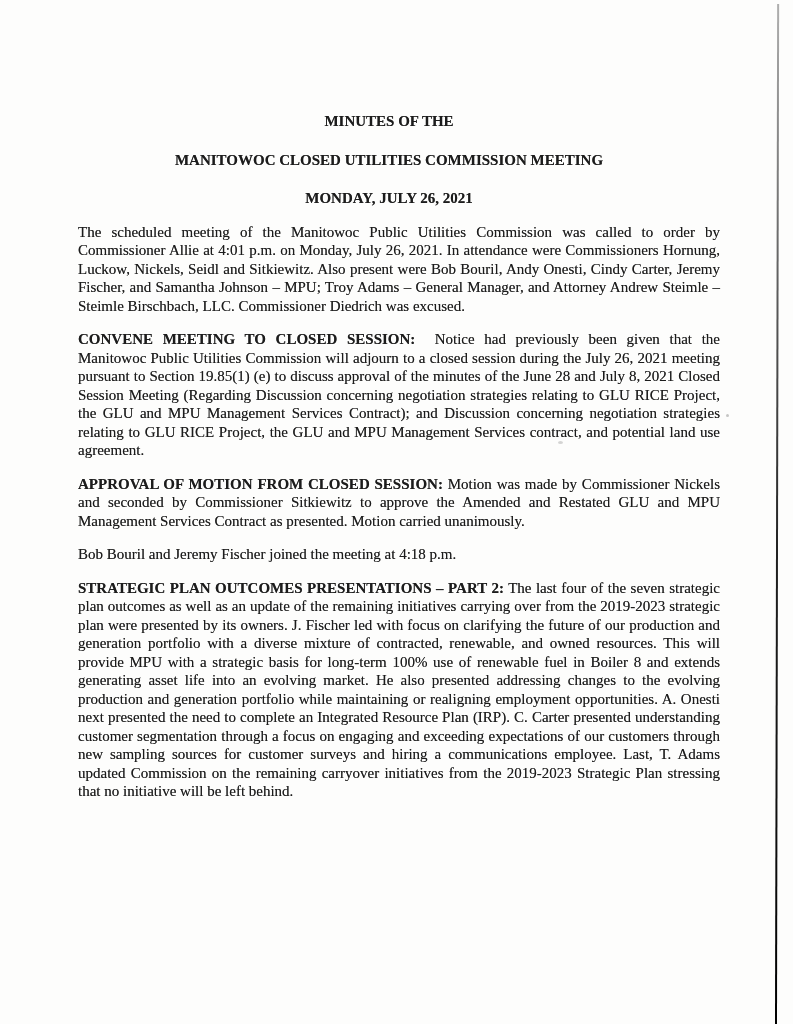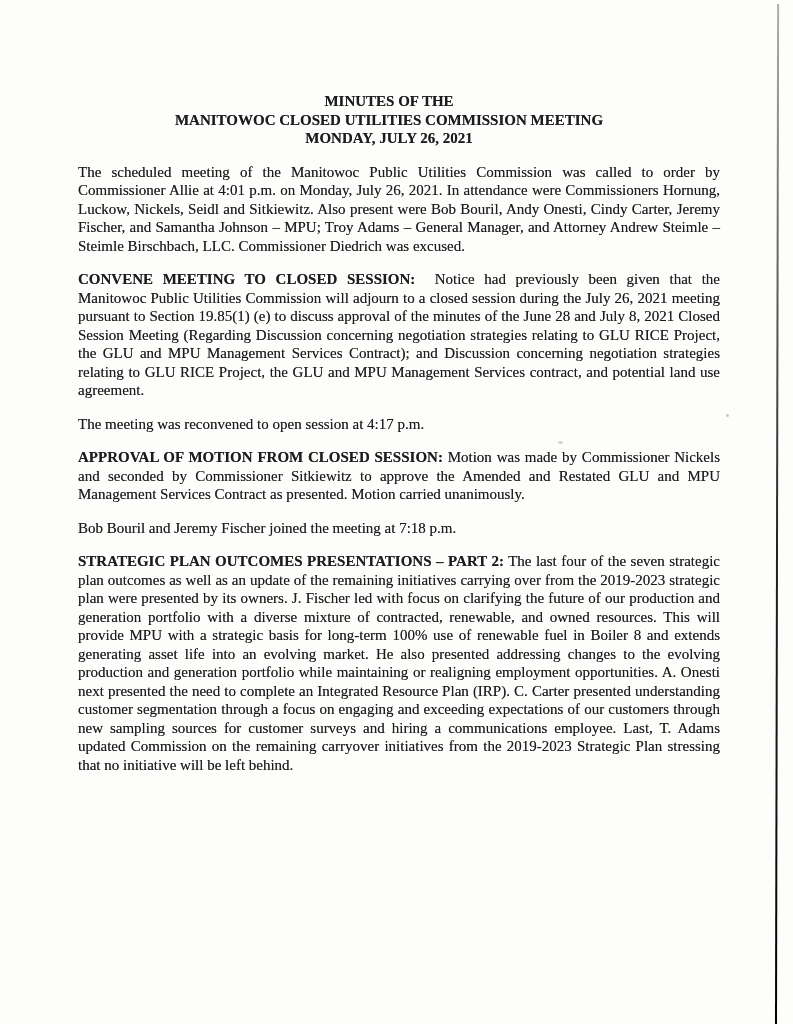--- a/index.html
+++ b/index.html
@@ -26,20 +26,21 @@
   .doc-title {
     text-align: center;
     font-weight: bold;
     font-size: 15px;
     line-height: 18.5px;
     padding-right: 20px;
     margin: 0 0 15px 0;
   }
   .doc-title div {
     white-space: nowrap;
+    margin-top: 20px;
   }
   .para {
     margin: 0 0 15px 0;
     font-size: 15px;
     line-height: 18.5px;
     text-align: justify;
     white-space: pre-wrap;
   }
   .lead {
     font-weight: bold;
@@ -91,25 +92,24 @@
       <div>MINUTES OF THE</div>
       <div>MANITOWOC CLOSED UTILITIES COMMISSION MEETING</div>
       <div>MONDAY, JULY 26, 2021</div>
     </div>
 
     <p class="para"><span class="lead"></span><span>The scheduled meeting of the Manitowoc Public Utilities Commission was called to order by Commissioner Allie at 4:01 p.m. on Monday, July 26, 2021. In attendance were Commissioners Hornung, Luckow, Nickels, Seidl and Sitkiewitz. Also present were Bob Bouril, Andy Onesti, Cindy Carter, Jeremy Fischer, and Samantha Johnson – MPU; Troy Adams – General Manager, and Attorney Andrew Steimle – Steimle Birschbach, LLC. Commissioner Diedrich was excused.</span></p>
 
     <p class="para"><span class="lead">CONVENE MEETING TO CLOSED SESSION:</span><span>  Notice had previously been given that the Manitowoc Public Utilities Commission will adjourn to a closed session during the July 26, 2021 meeting pursuant to Section 19.85(1) (e) to discuss approval of the minutes of the June 28 and July 8, 2021 Closed Session Meeting (Regarding Discussion concerning negotiation strategies relating to GLU RICE Project, the GLU and MPU Management Services Contract); and Discussion concerning negotiation strategies relating to GLU RICE Project, the GLU and MPU Management Services contract, and potential land use agreement.</span></p>
 
 
-    <p class="para"><span class="lead"></span><span>The meeting was reconvened to open session at 4:17 p.m.</span></p>
 
     <p class="para"><span class="lead">APPROVAL OF MOTION FROM CLOSED SESSION:</span><span> Motion was made by Commissioner Nickels and seconded by Commissioner Sitkiewitz to approve the Amended and Restated GLU and MPU Management Services Contract as presented. Motion carried unanimously.</span></p>
 
-    <p class="para"><span class="lead"></span><span>Bob Bouril and Jeremy Fischer joined the meeting at 7:18 p.m.</span></p>
+    <p class="para"><span class="lead"></span><span>Bob Bouril and Jeremy Fischer joined the meeting at 4:18 p.m.</span></p>
 
     <p class="para"><span class="lead">STRATEGIC PLAN OUTCOMES PRESENTATIONS – PART 2:</span><span> The last four of the seven strategic plan outcomes as well as an update of the remaining initiatives carrying over from the 2019-2023 strategic plan were presented by its owners. J. Fischer led with focus on clarifying the future of our production and generation portfolio with a diverse mixture of contracted, renewable, and owned resources. This will provide MPU with a strategic basis for long-term 100% use of renewable fuel in Boiler 8 and extends generating asset life into an evolving market. He also presented addressing changes to the evolving production and generation portfolio while maintaining or realigning employment opportunities. A. Onesti next presented the need to complete an Integrated Resource Plan (IRP). C. Carter presented understanding customer segmentation through a focus on engaging and exceeding expectations of our customers through new sampling sources for customer surveys and hiring a communications employee. Last, T. Adams updated Commission on the remaining carryover initiatives from the 2019-2023 Strategic Plan stressing that no initiative will be left behind.</span></p>
 
 
 
   </div>
 
   <div class="scan-line"></div>
   <div class="speck-1"></div>
   <div class="speck-2"></div>

